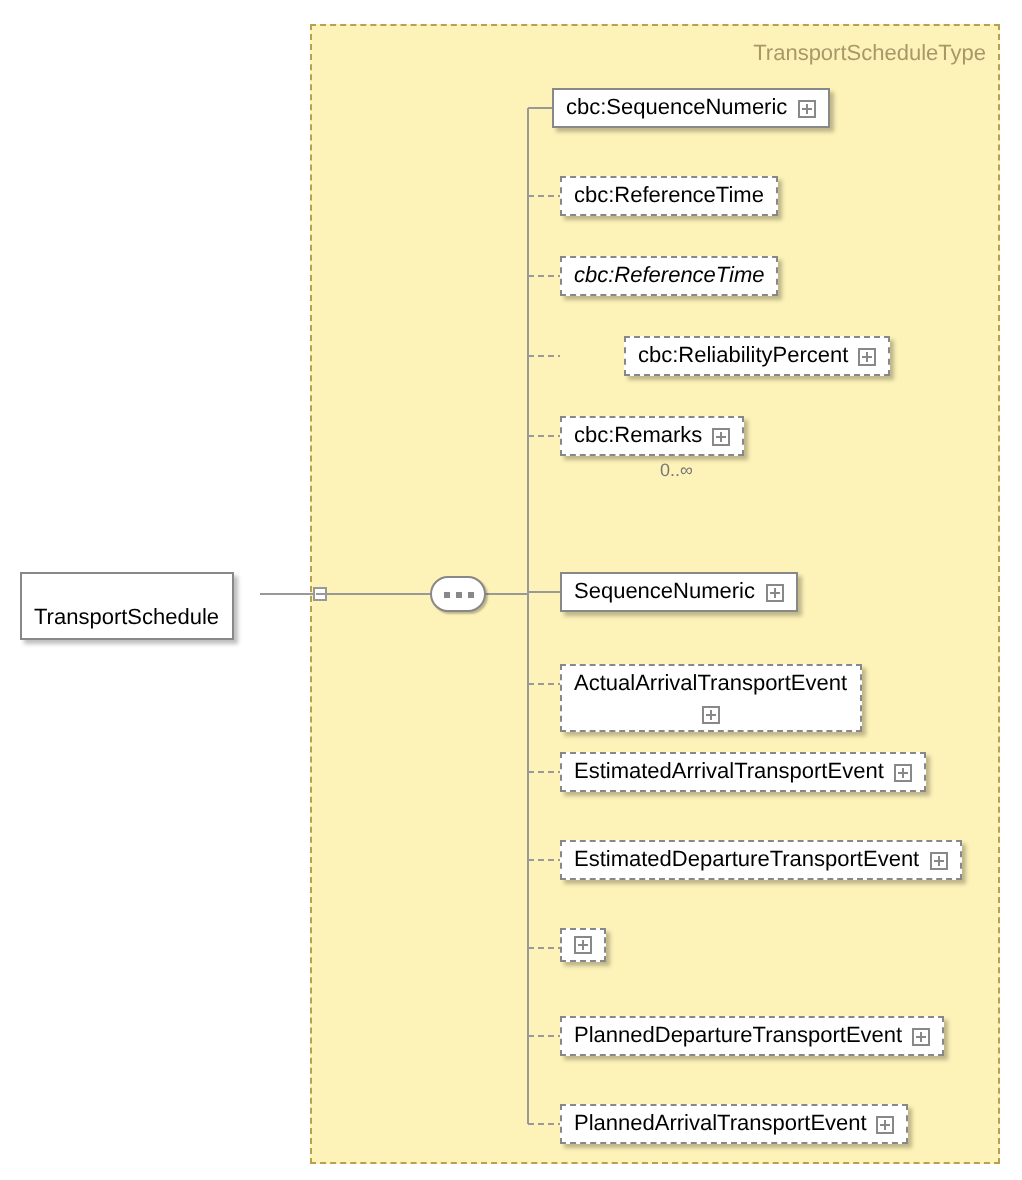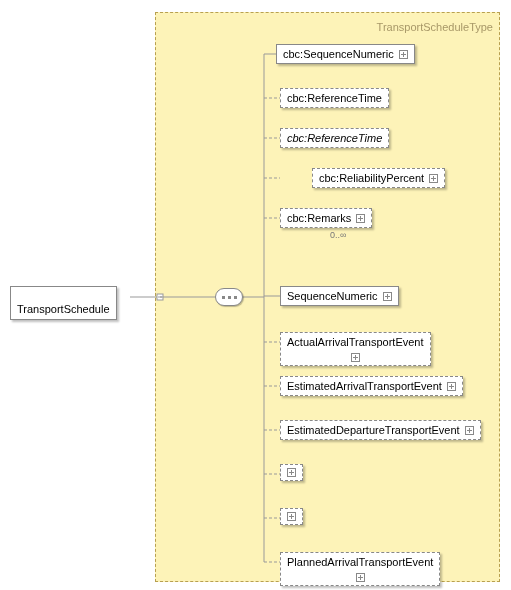--- a/index.html
+++ b/index.html
@@ -173,19 +173,20 @@
       <span class="expand"></span>
     </div>
     <div class="child-box opt" style="left: 280px; top: 420px; text-align: right;">
       <span>EstimatedDepartureTransportEvent</span>
       <span class="expand"></span>
     </div>
     <div class="child-box opt" style="left: 280px; top: 464px;">
       <span class="expand"></span>
     </div>
     <div class="child-box opt" style="left: 280px; top: 508px;">
+      <span>PlannedDepartureTransportEvent</span>
       <span class="expand"></span>
     </div>
-    <div class="child-box opt" style="left: 280px; top: 552px; flex-direction: column;">
+    <div class="child-box opt" style="left: 280px; top: 552px;">
       <span>PlannedArrivalTransportEvent</span>
       <span class="expand"></span>
     </div>
   </div>
 
 </body></html>

